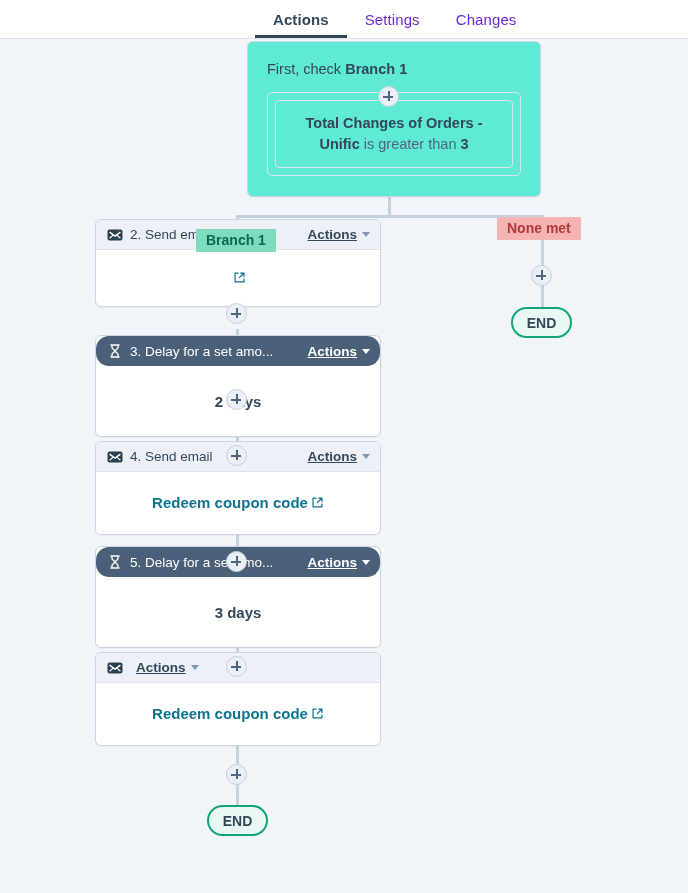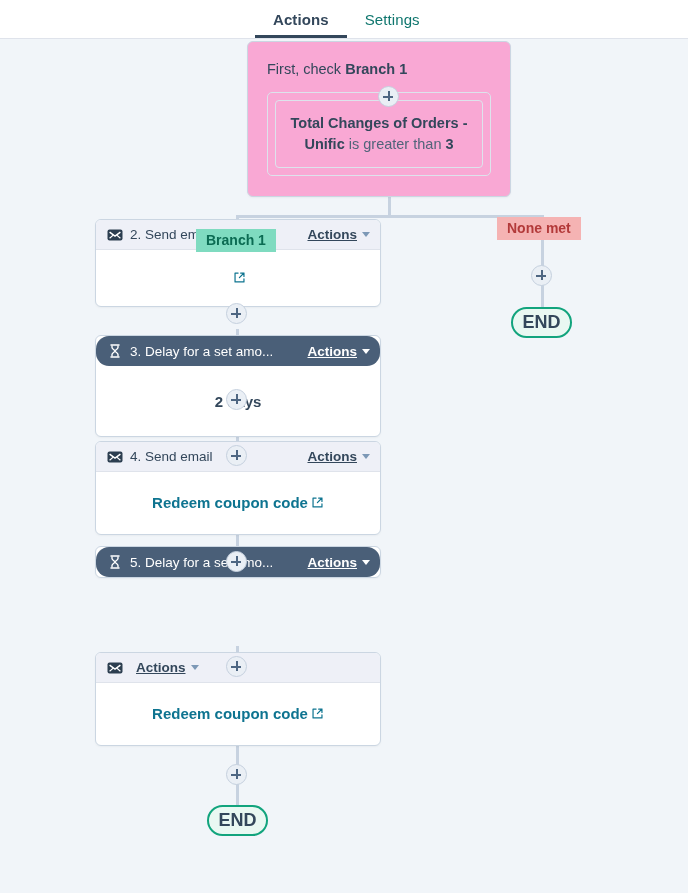--- a/index.html
+++ b/index.html
@@ -30,21 +30,21 @@
     left: 255px; top: 0;
     height: 39px;
     display: flex;
     align-items: flex-start;
     gap: 0px;
   }
   .tab {
     height: 38px;
     padding: 11px 18px 0 18px;
     font-size: 15px;
-    color: #0f766e;
+    color: #6d28d9;
     box-sizing: border-box;
     cursor: pointer;
     white-space: nowrap;
     letter-spacing: .1px;
   }
   .tab.active {
     color: #33475b;
     font-weight: bold;
     border-bottom: 3px solid #33475b;
   }
@@ -86,22 +86,22 @@
     position: absolute;
     background: #4e6682;
   }
   .plus::before { left: 4px; top: 8.5px; width: 10px; height: 2px; }
   .plus::after  { top: 4px; left: 8.5px; height: 10px; width: 2px; }
 
   
   .branch-card {
     position: absolute;
     left: 247px; top: 2px;
-    width: 264px;
-    background: #f9a8d4;
+    width: 294px;
+    background: #5eead4;
     border: 1px solid #cbd6e2;
     border-radius: 6px;
     box-sizing: border-box;
     padding: 18px 19px 20px 19px;
     box-shadow: 0 1px 2px rgba(0,0,0,.04);
     z-index: 10;
   }
   .branch-title {
     font-size: 14.5px;
     color: #33475b;
@@ -241,36 +241,39 @@
   .endpill {
     position: absolute;
     width: 61px; height: 31px;
     border-radius: 16px;
     background: #e9f8f2;
     border: 2px solid #12a47d;
     box-sizing: border-box;
     display: flex;
     align-items: center;
     justify-content: center;
-    font-size: 18px;
+    font-size: 14px;
     font-weight: bold;
     color: #33475b;
     z-index: 15;
   }
 </style>
 </head>
 <body>
 
 <div class="tabbar">
   <div class="tabs">
     <div class="tab active">
       <span>Actions</span>
     </div>
     <div class="tab">
       <span>Settings</span>
+    </div>
+    <div class="tab">
+      <span>Changes</span>
     </div>
   </div>
 </div>
 
 <div class="canvas">
 
   <div class="vline" style="left:388px; top:145px; height:33px;"></div>
 
   <div class="hline" style="left:236px; top:176px; width:307px;"></div>
 
@@ -376,20 +379,23 @@
       <svg class="head-icon" viewBox="0 0 16 16">
         <path d="M4 2h8M4 14h8" stroke="#ffffff" stroke-width="1.5" stroke-linecap="round"></path>
         <path d="M5 2.4v2.1c0 1.6 3 2.6 3 3.5 0 .9-3 1.9-3 3.5v2.1M11 2.4v2.1c0 1.6-3 2.6-3 3.5 0 .9 3 1.9 3 3.5v2.1" stroke="#ffffff" stroke-width="1.4" fill="none" stroke-linejoin="round"></path>
       </svg>
       <span class="head-label">5. Delay for a set amo...</span>
       <span class="actions-btn">
         <span class="lbl">Actions</span>
         <span class="caret"></span>
       </span>
     </div>
+    <div class="card-body" style="min-height:70px;">
+      <span>3 days</span>
+    </div>
   </div>
   <div class="plus" style="left:226px; top:512px;"></div>
 
   <div class="card email" style="left:95px; top:613px;">
     <div class="card-head">
       <svg class="head-icon" viewBox="0 0 16 16">
         <rect x="0.5" y="2.5" width="15" height="11" rx="2" fill="#2c3e50"></rect>
         <path d="M2.6 5.1 L8 9.1 L13.4 5.1" stroke="#ffffff" stroke-width="1.4" fill="none" stroke-linejoin="round"></path>
         <path d="M2.6 11.2 L6.2 8.1 M13.4 11.2 L9.8 8.1" stroke="#ffffff" stroke-width="1.2" fill="none"></path>
       </svg>

